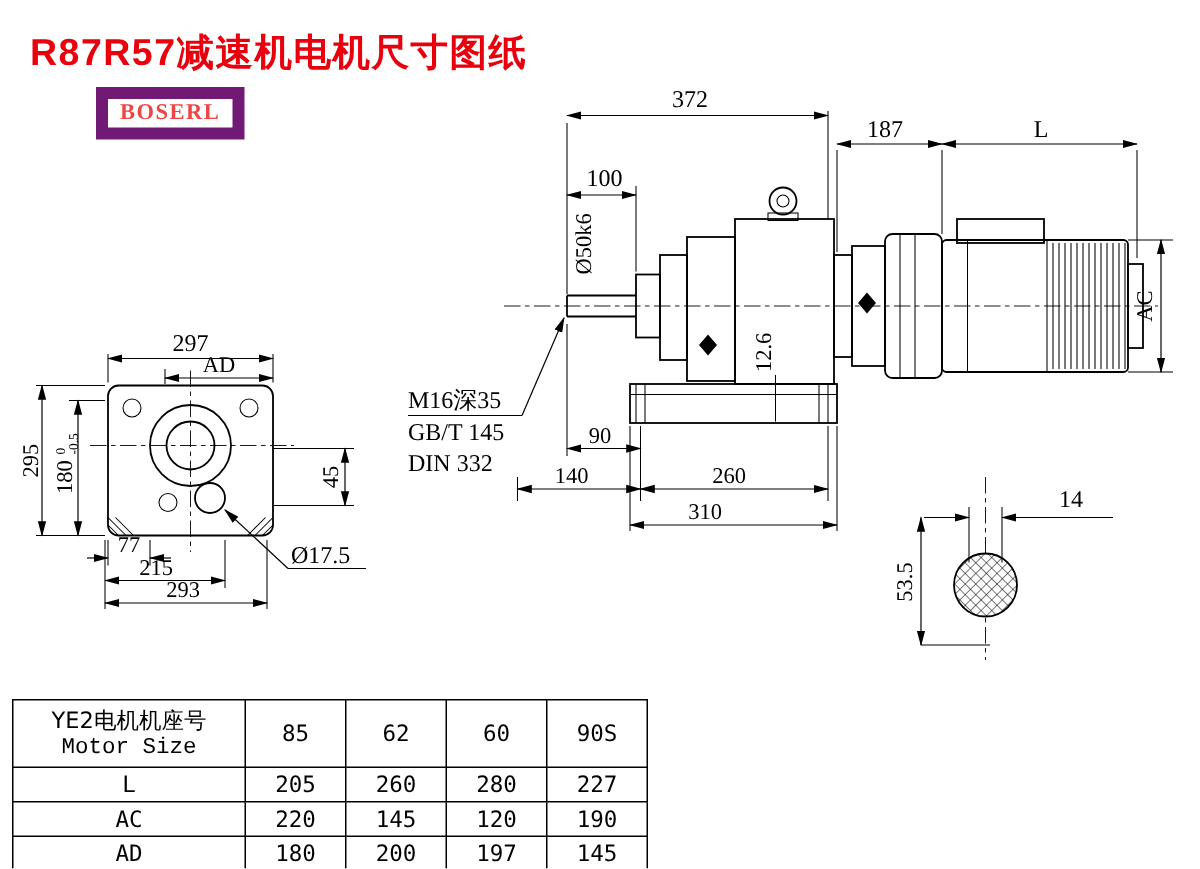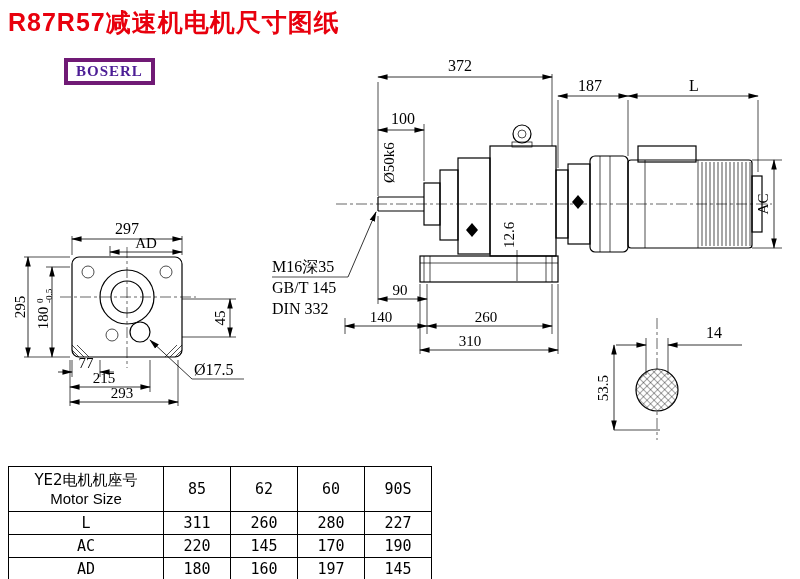--- a/index.html
+++ b/index.html
@@ -1,39 +1,39 @@
 <!DOCTYPE html>
 <html><head>
 <meta charset="utf-8">
 <style>
   html,body{margin:0;padding:0;background:#fff;}
   .page{position:relative;width:800px;height:579px;background:#fff;overflow:hidden;
         font-family:"Liberation Sans",sans-serif;}
-  .title{position:absolute;left:8px;top:6px;margin:0;font-size:25px;font-weight:bold;
+  .title{position:absolute;left:8px;top:6px;margin:12px;font-size:25px;font-weight:bold;
          color:#e8000d;font-family:"Liberation Sans",sans-serif;letter-spacing:1px;}
-  .logo{position:absolute;left:64px;top:58px;border:4px solid #701a75;padding:1px 8px;
-        color:#4c1d95;font-weight:bold;font-size:15px;font-family:"Liberation Serif",serif;
+  .logo{position:absolute;left:64px;top:58px;border:8px solid #701a75;padding:1px 8px;
+        color:#ef4444;font-weight:bold;font-size:15px;font-family:"Liberation Serif",serif;
         letter-spacing:1px;background:#fff;}
   svg{position:absolute;left:0;top:0;}
   svg text{font-family:"Liberation Serif",serif;font-size:15px;fill:#000;}
   .o{fill:none;stroke:#000;stroke-width:1.2;}
   .t{fill:none;stroke:#000;stroke-width:0.7;}
   .cl{fill:none;stroke:#000;stroke-width:0.6;stroke-dasharray:11 3 3 3;}
   .dim{fill:none;stroke:#000;stroke-width:0.8;marker-start:url(#arr);marker-end:url(#arr);}
   .dimE{fill:none;stroke:#000;stroke-width:0.8;marker-end:url(#arr);}
   .sm{font-size:9px;}
   .note{font-size:16px;}
   .big{font-size:16px;}
   .dtable{position:absolute;left:8px;top:466px;border-collapse:collapse;
           font-family:"DejaVu Sans Mono",monospace;font-size:15px;color:#000;}
   .dtable td{border:1px solid #000;text-align:center;padding:0 2px;background:#fff;}
   .dtable td.hc{width:150px;height:44px;margin-top:40px;}
   .dtable td.c{width:62px;height:22px;}
   .dtable .cn{font-family:"DejaVu Sans",sans-serif;font-size:15px;}
-  .dtable .en{font-family:Liberation Sans, sans-serif;font-size:15px;}
+  .dtable .en{font-family:Liberation Mono, monospace;font-size:15px;}
 </style>
 </head>
 <body>
 
 <div class="page">
 
   <h1 class="title">R87R57减速机电机尺寸图纸</h1>
   <div class="logo">BOSERL</div>
 
   <svg width="800" height="462" viewBox="0 0 800 462">
@@ -260,35 +260,35 @@
           <div class="cn">YE2电机机座号</div>
           <div class="en">Motor Size</div>
         </td>
         <td class="c">85</td>
         <td class="c">62</td>
         <td class="c">60</td>
         <td class="c">90S</td>
       </tr>
       <tr>
         <td class="hc" style="height:22px">L</td>
-        <td class="c">311</td>
+        <td class="c">205</td>
         <td class="c">260</td>
         <td class="c">280</td>
         <td class="c">227</td>
       </tr>
       <tr>
         <td class="hc" style="height:22px">AC</td>
         <td class="c">220</td>
         <td class="c">145</td>
-        <td class="c">170</td>
+        <td class="c">120</td>
         <td class="c">190</td>
       </tr>
       <tr>
         <td class="hc" style="height:22px">AD</td>
         <td class="c">180</td>
-        <td class="c">160</td>
+        <td class="c">200</td>
         <td class="c">197</td>
         <td class="c">145</td>
       </tr>
     </tbody>
   </table>
 
 </div>
 
 </body></html>

